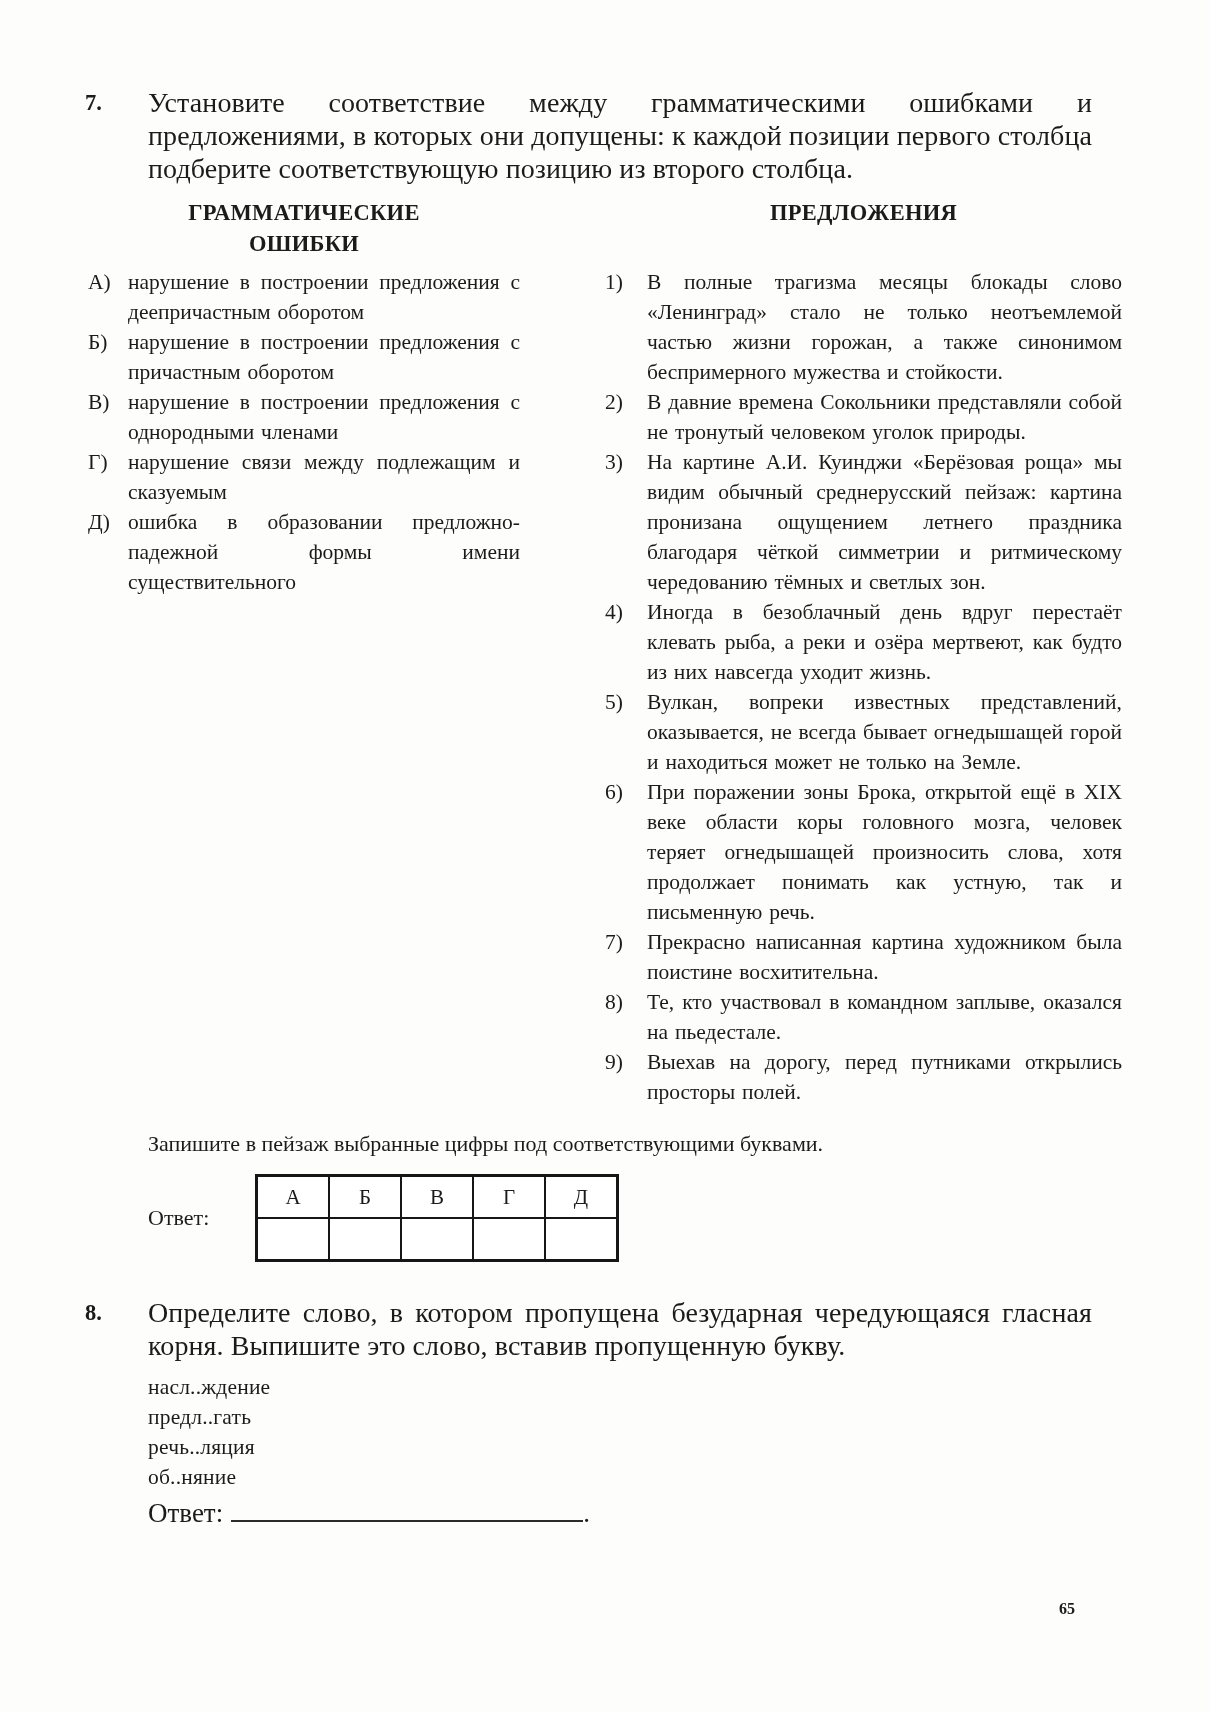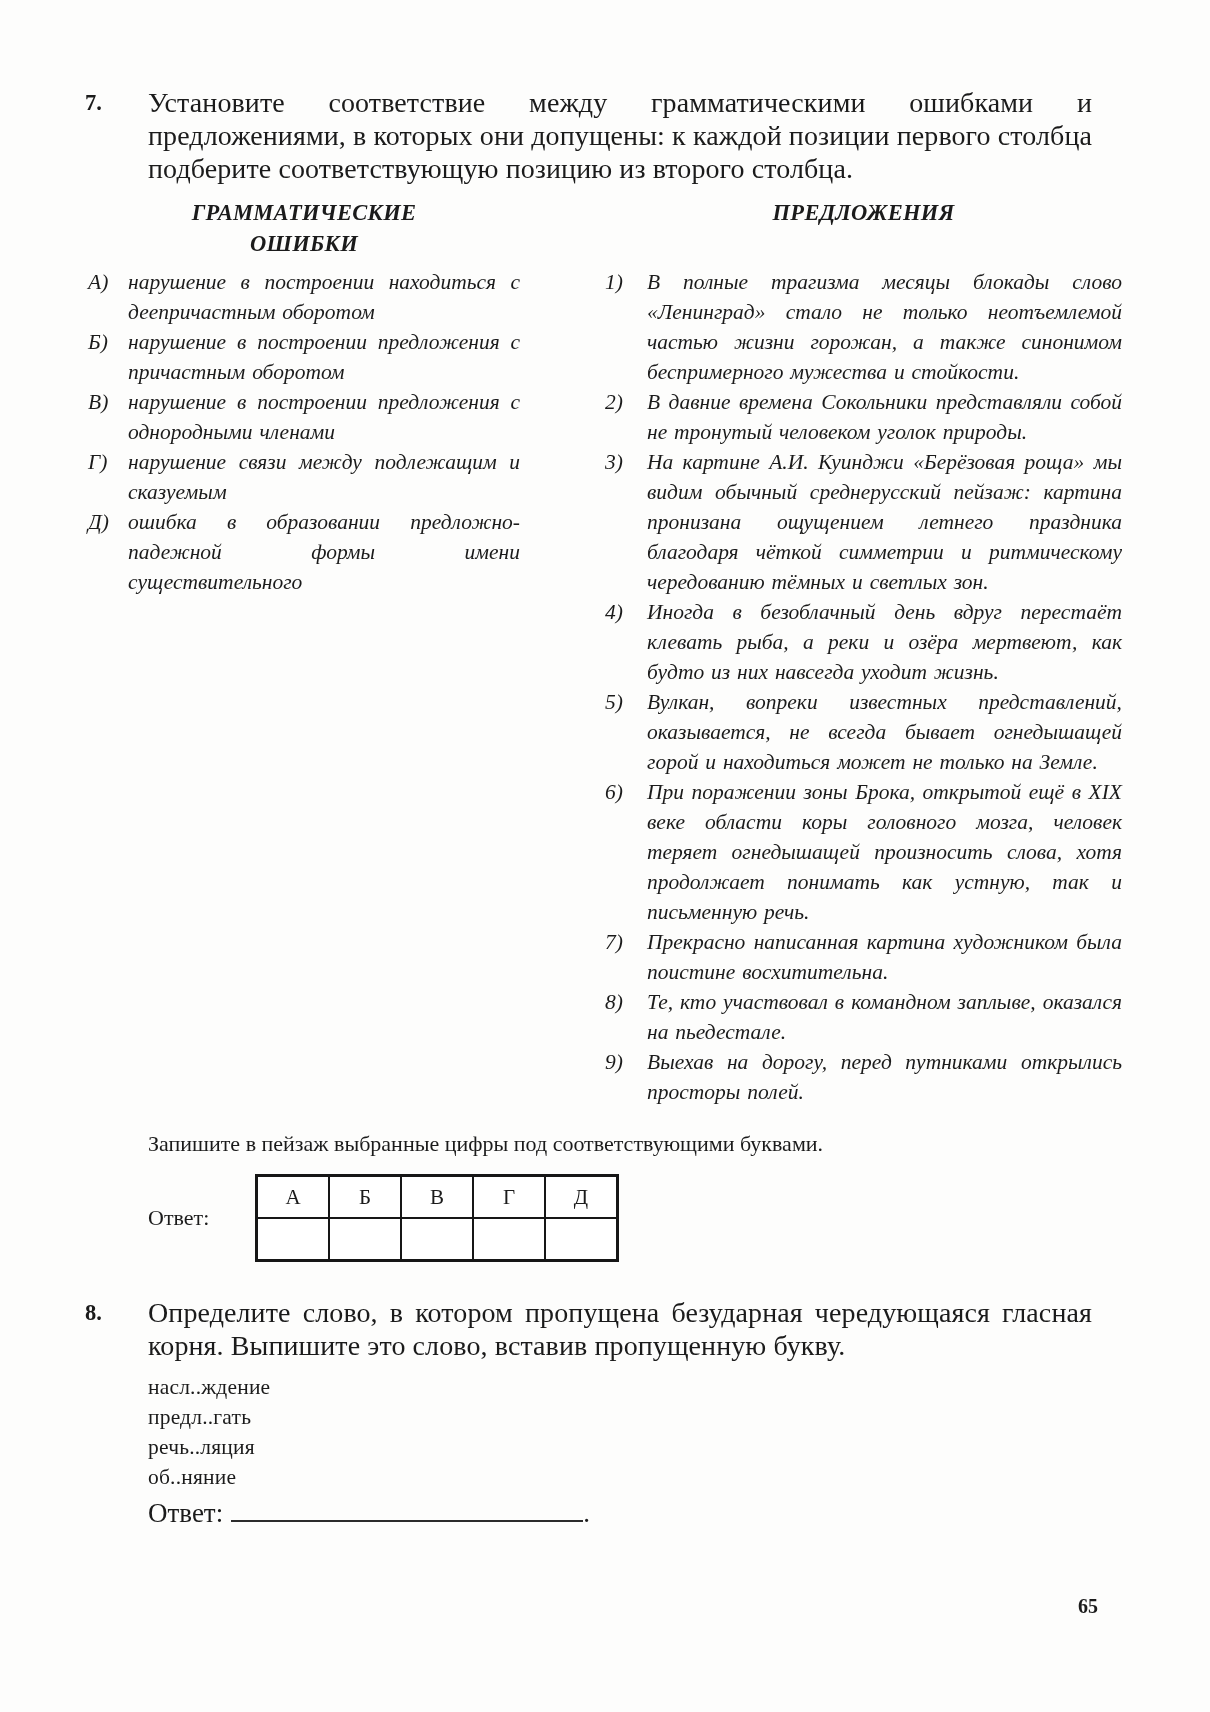--- a/index.html
+++ b/index.html
@@ -17,21 +17,21 @@
   .q-head.q8 { padding-top: 34px; }
   .q-num {
     width: 63px; margin-left: 85px; flex: 0 0 auto;
     font-weight: bold; font-size: 22.5px; line-height: 33px;
   }
   .q-prompt {
     width: 944px; text-align: justify;
     font-size: 28px; line-height: 33px; letter-spacing: 0.1px;
   }
 
-  .columns { display: flex; margin-left: 88px; width: 1004px; margin-top: 12px; font-style: italic; }
+  .columns { display: flex; margin-left: 88px; width: 1004px; margin-top: 12px; }
   .col-left  { width: 432px; flex: 0 0 auto; }
   .col-right { width: 517px; flex: 0 0 auto; margin-left: 85px; }
   .col-header {
     height: 70px; text-align: center;
     font-weight: bold; font-size: 22.5px; line-height: 31px;
     letter-spacing: 0.3px;
   }
   .item { display: flex; text-align: justify; line-height: 30px; word-spacing: 1.5px; }
   .item .marker { flex: 0 0 auto; }
   .col-left  .item .marker { width: 40px; }
@@ -52,22 +52,22 @@
   .words { margin: 10px 0 6px 148px; }
   .word { line-height: 30px; letter-spacing: 0.2px; }
 
   .answer-line { margin: 6px 0 0 148px; font-size: 27px; }
   .blank {
     display: inline-block; width: 352px; height: 20px;
     border-bottom: 2px solid #2c2c2c; margin-left: 8px;
   }
 
   .page-number {
-    position: absolute; right: 112px; bottom: 94px;
-    font-weight: bold; font-size: 20px;
+    position: absolute; right: 135px; bottom: 94px;
+    font-weight: bold; font-size: 16px;
   }
 </style>
 </head>
 <body>
 
 <div class="page">
 
   <section>
     <div class="q-head">
       <div class="q-num">7.</div>
@@ -75,21 +75,21 @@
     </div>
 
     <div class="columns">
       <div class="col-left">
         <div class="col-header">
           <div>ГРАММАТИЧЕСКИЕ</div>
           <div>ОШИБКИ</div>
         </div>
         <div class="item">
           <span class="marker">А)</span>
-          <span class="itext">нарушение в построении находиться с деепричастным оборотом</span>
+          <span class="itext">нарушение в построении предложения с деепричастным оборотом</span>
         </div>
         <div class="item">
           <span class="marker">Б)</span>
           <span class="itext">нарушение в построении предложения с причастным оборотом</span>
         </div>
         <div class="item">
           <span class="marker">В)</span>
           <span class="itext">нарушение в построении предложения с однородными членами</span>
         </div>
         <div class="item">

